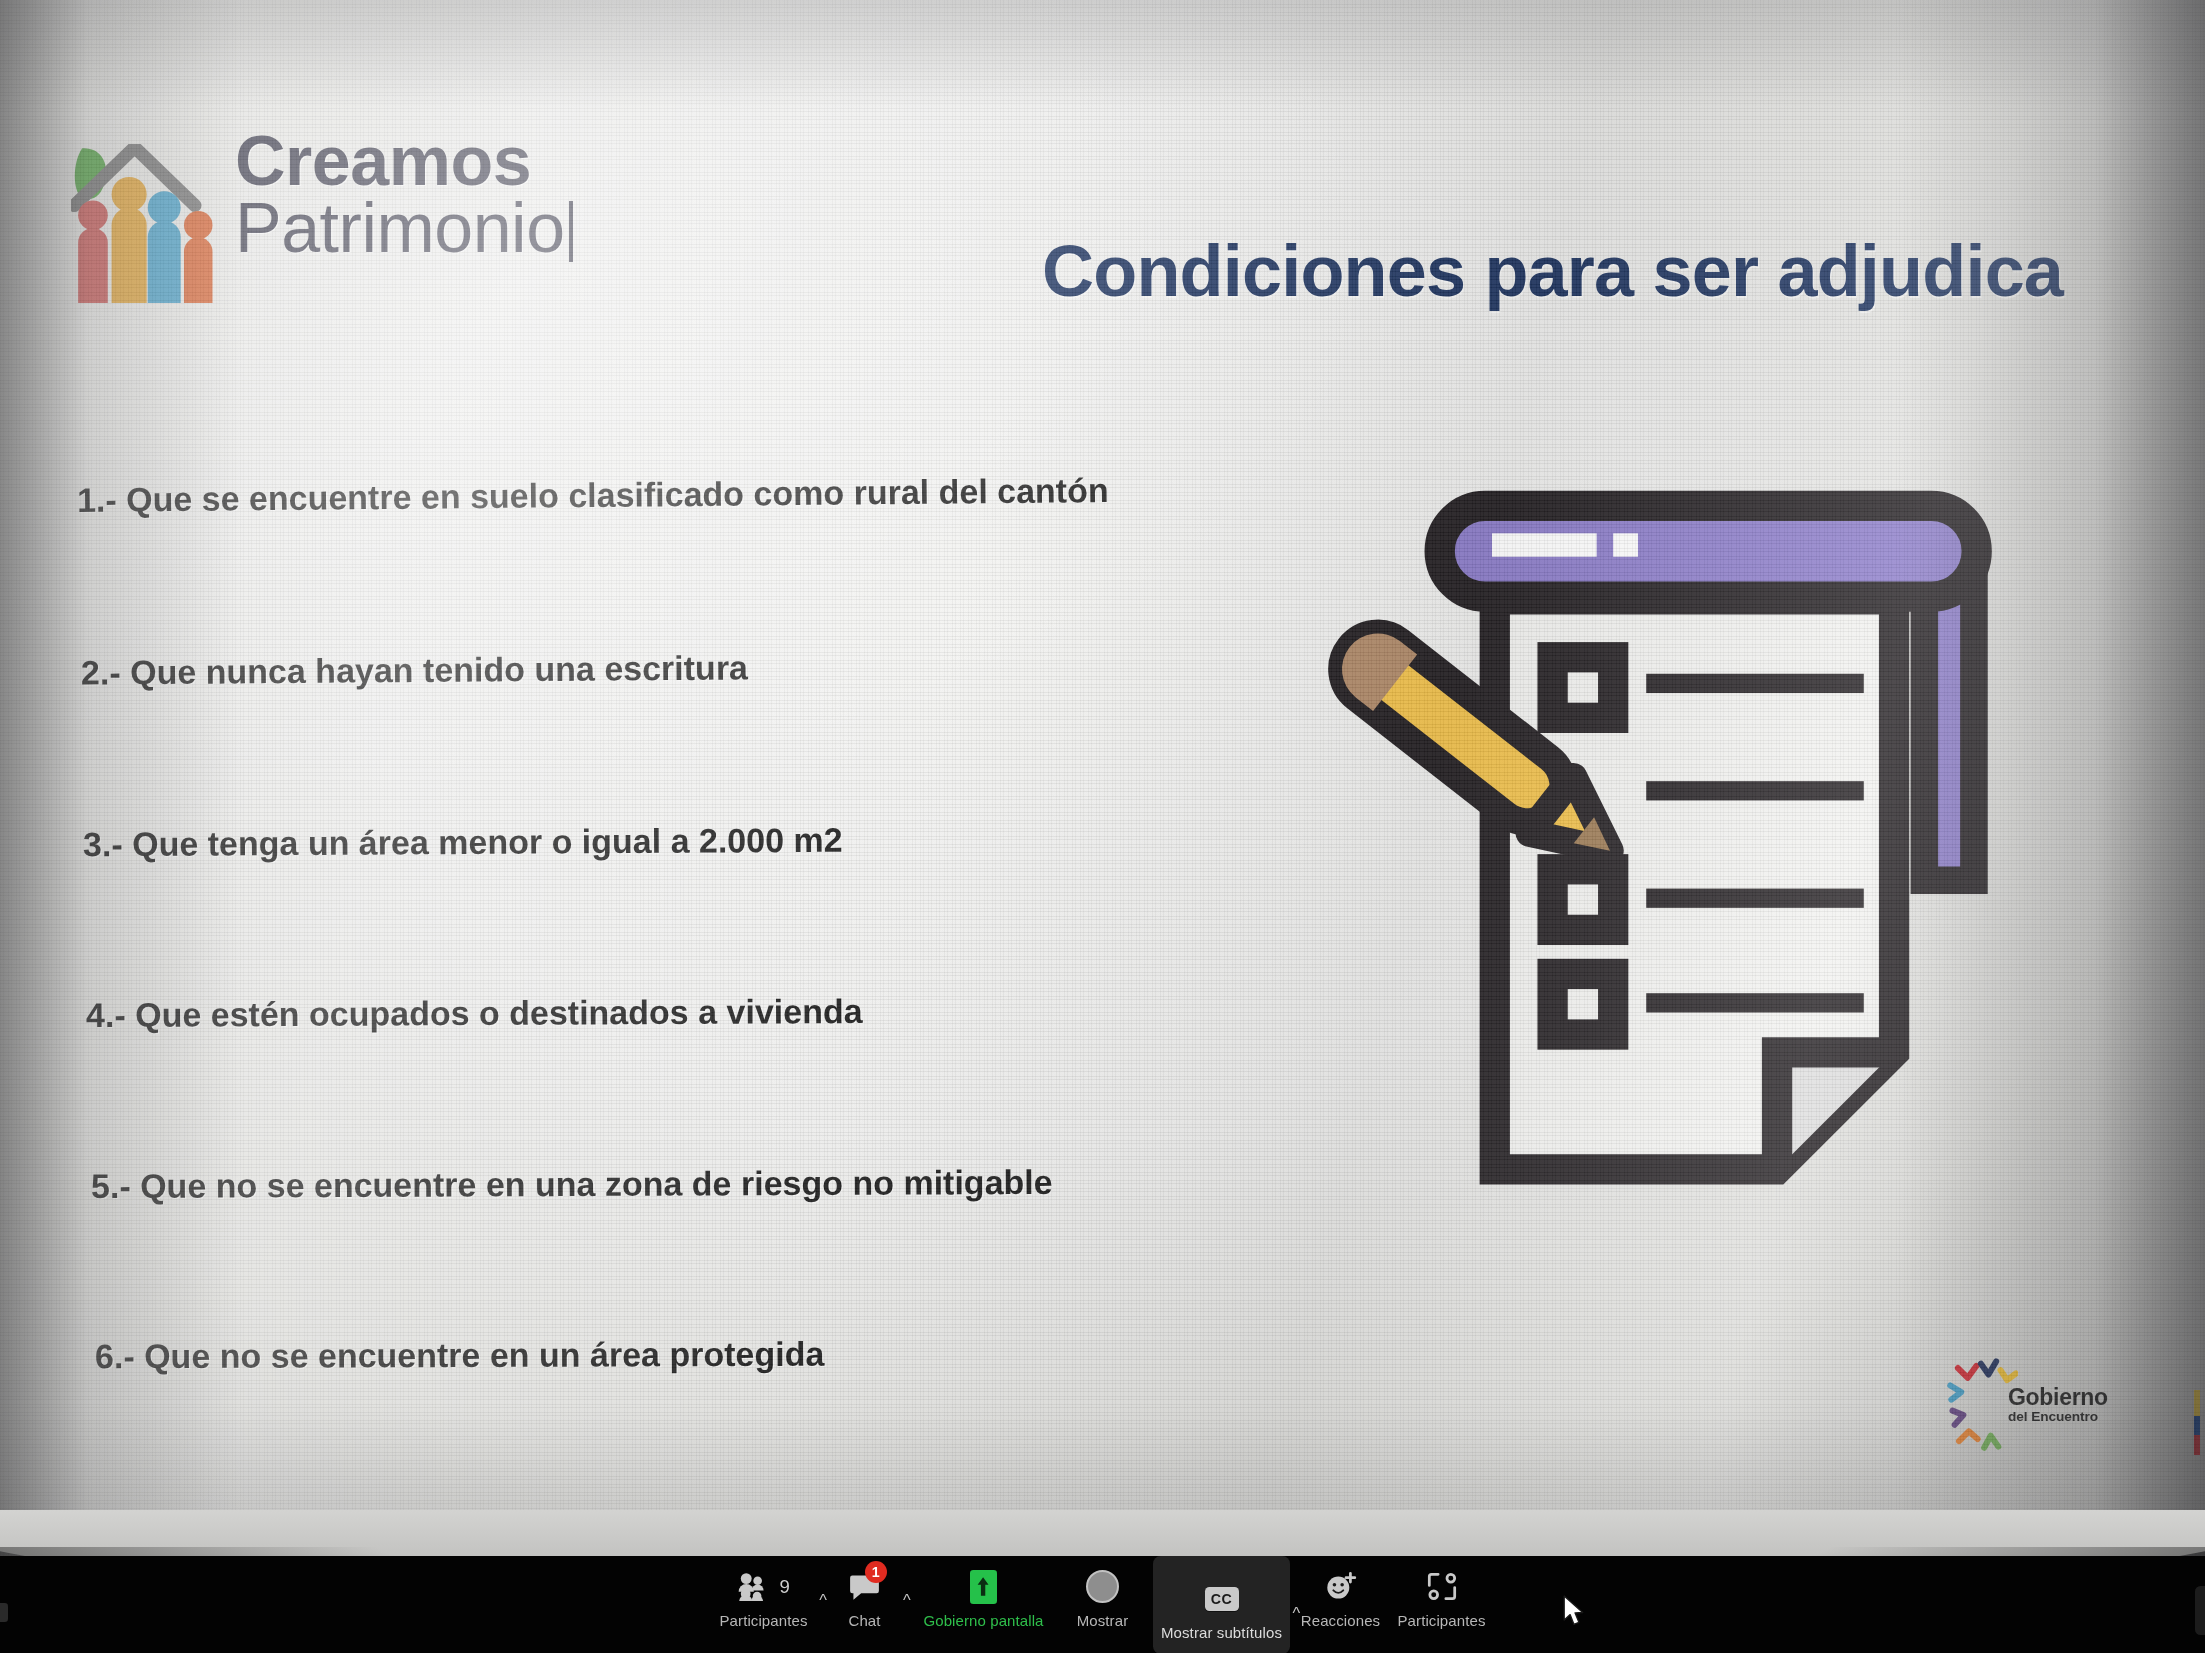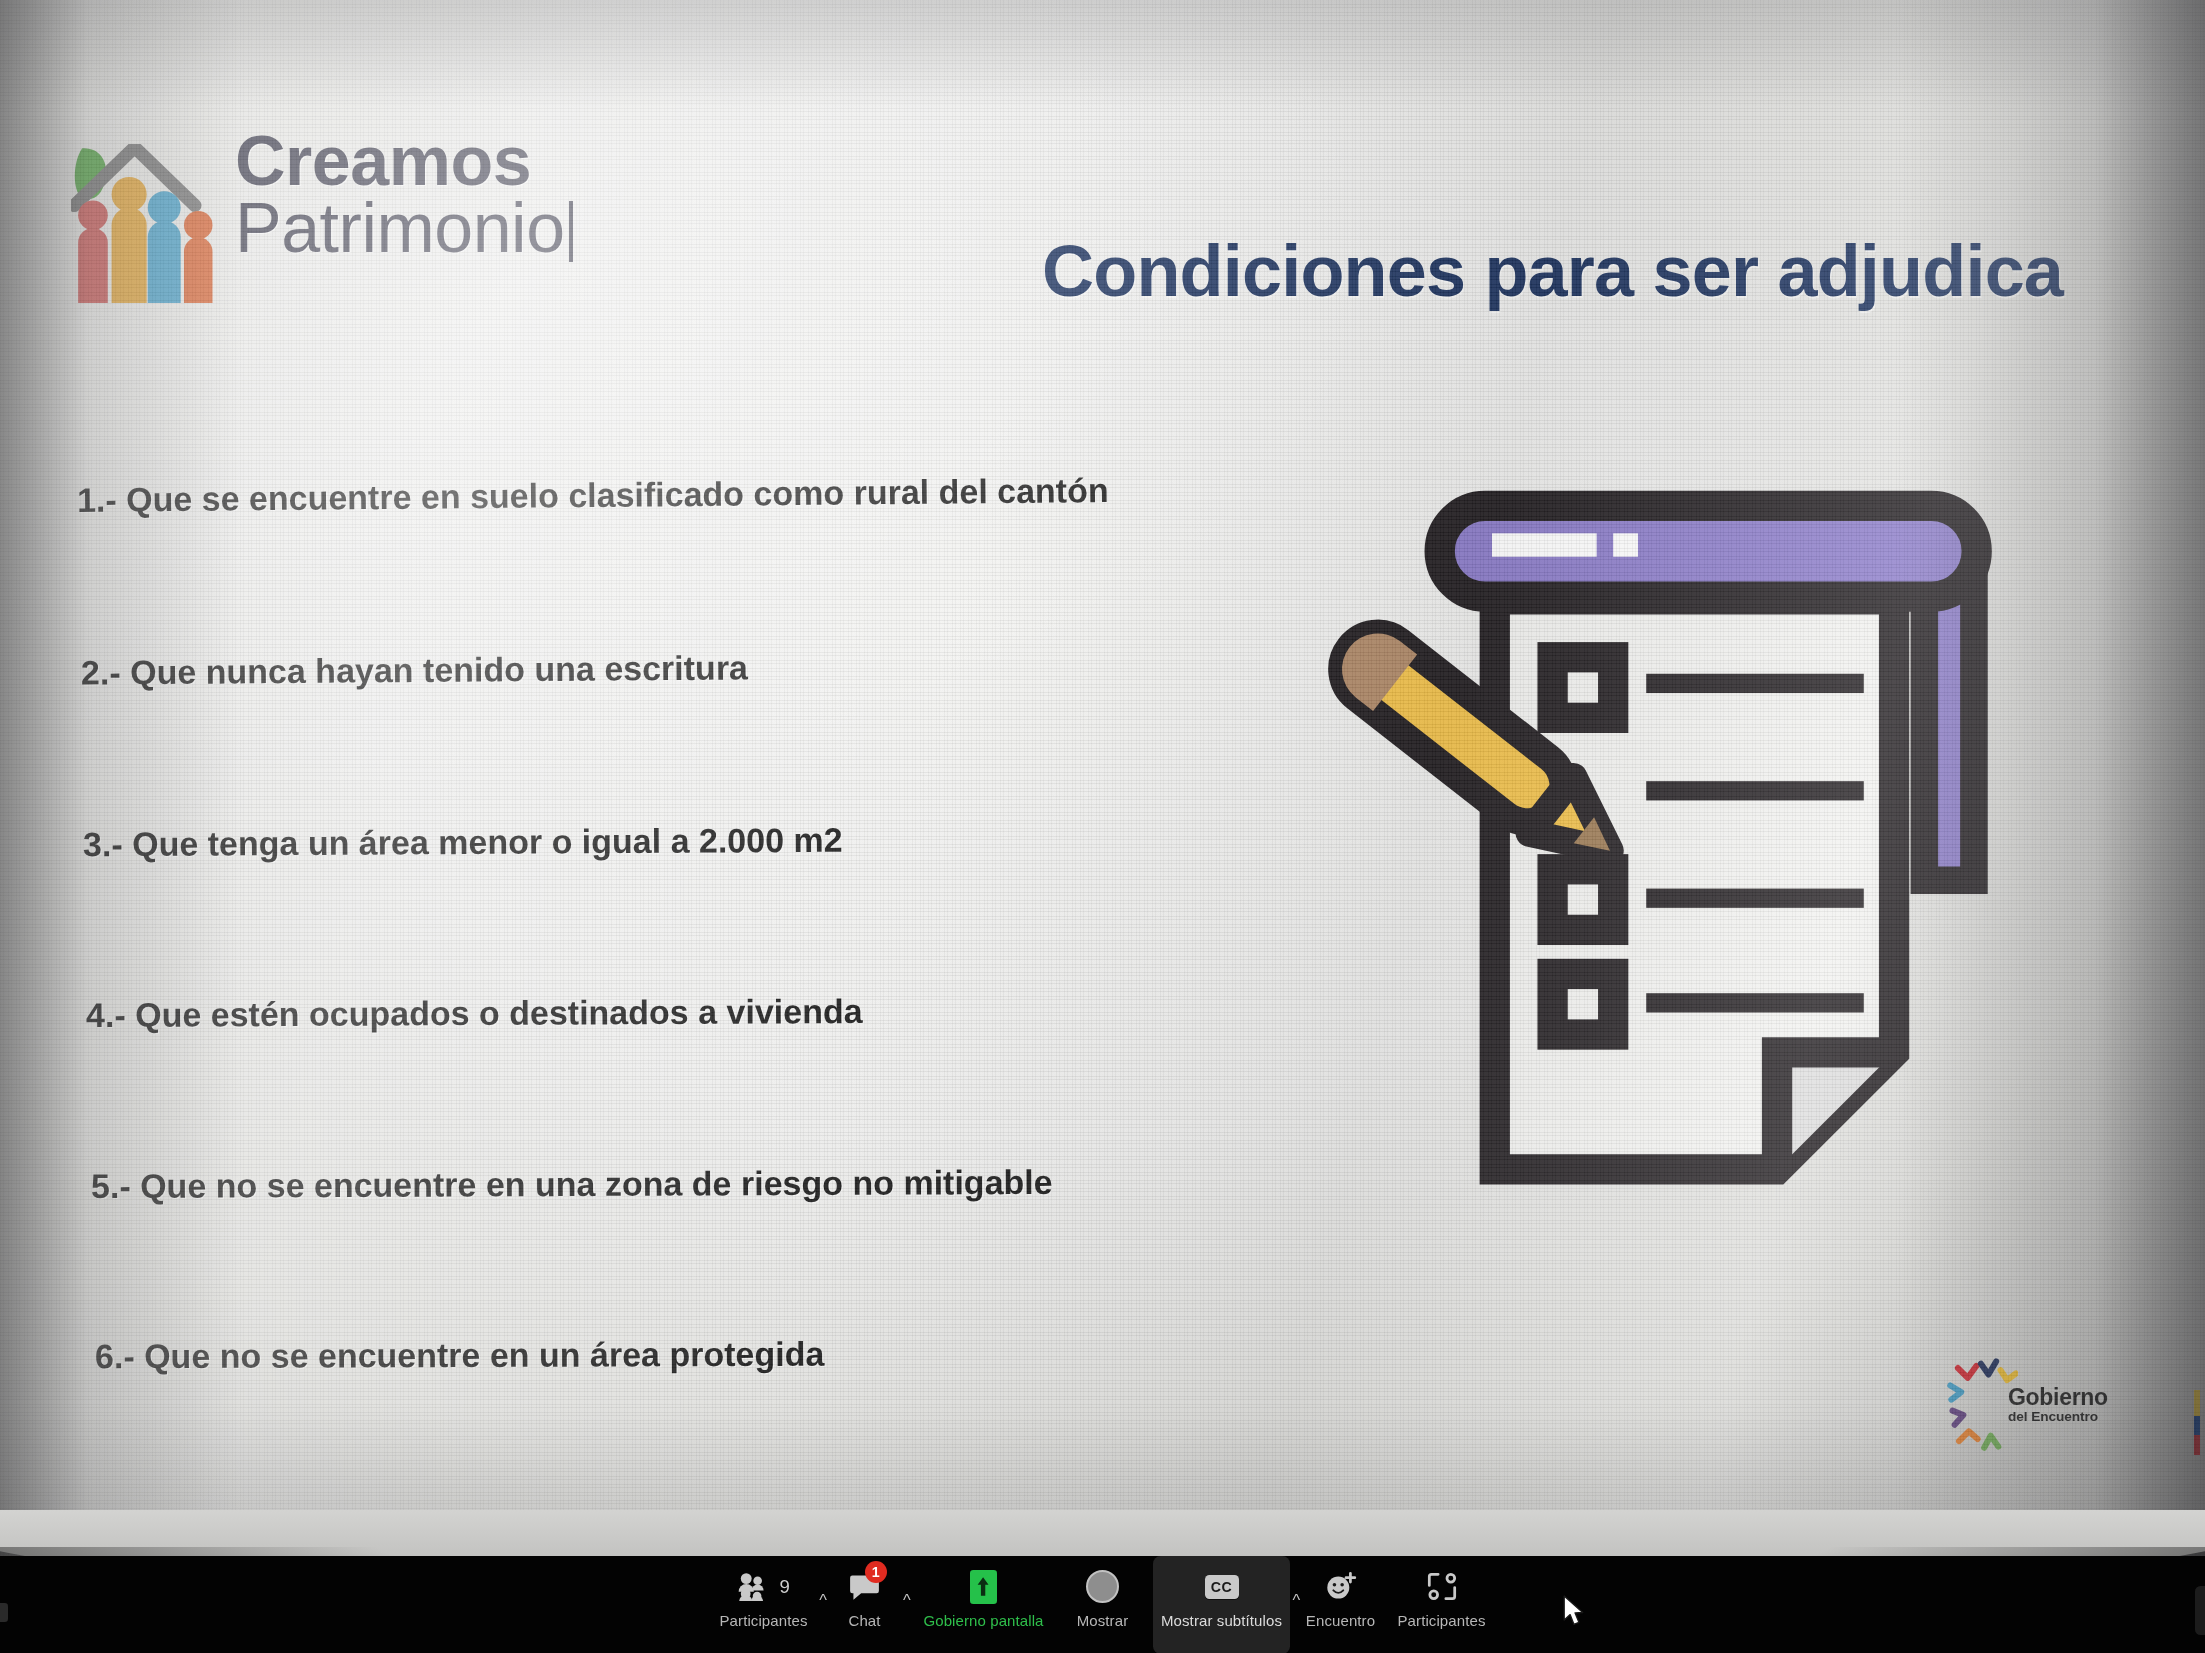--- a/index.html
+++ b/index.html
@@ -177,20 +177,21 @@
     display: flex;
     flex-direction: column;
     align-items: center;
     justify-content: flex-start;
     padding-top: 13px;
   }
   .tb-item.wide { width: 137px; }
   .tb-item.hovered {
     background: #232323;
     border-radius: 7.7px;
+    justify-content: center;
   }
   .tb-icon {
     height: 35px;
     display: flex;
     align-items: center;
     justify-content: center;
     position: relative;
   }
   .tb-label {
     margin-top: 7.7px;
@@ -449,21 +450,21 @@
       <div class="tb-item">
         <div class="tb-icon">
           <svg width="33" height="31" viewBox="0 0 60 56" xmlns="http://www.w3.org/2000/svg">
             <circle cx="26" cy="30" r="20" fill="#c9c9c9"></circle>
             <circle cx="19" cy="25" r="3.2" fill="#1a1a1a"></circle>
             <circle cx="33" cy="25" r="3.2" fill="#1a1a1a"></circle>
             <path d="M17 35 q9 9 18 0" stroke="#1a1a1a" stroke-width="3.4" fill="none" stroke-linecap="round"></path>
             <path d="M48 4 v16 M40 12 h16" stroke="#c9c9c9" stroke-width="5" stroke-linecap="round"></path>
           </svg>
         </div>
-        <div class="tb-label">Encuentro</div>
+        <div class="tb-label">Reacciones</div>
       </div>
 
       <div class="tb-item">
         <div class="tb-icon">
           <svg width="32" height="31" viewBox="0 0 58 56" xmlns="http://www.w3.org/2000/svg">
             <path d="M22 6 H10 a4 4 0 0 0 -4 4 V26" stroke="#c9c9c9" stroke-width="5" fill="none" stroke-linecap="round"></path>
             <path d="M36 50 H48 a4 4 0 0 0 4 -4 V30" stroke="#c9c9c9" stroke-width="5" fill="none" stroke-linecap="round"></path>
             <circle cx="45" cy="13" r="7" fill="none" stroke="#c9c9c9" stroke-width="5"></circle>
             <circle cx="14" cy="43" r="7" fill="none" stroke="#c9c9c9" stroke-width="5"></circle>
           </svg>

